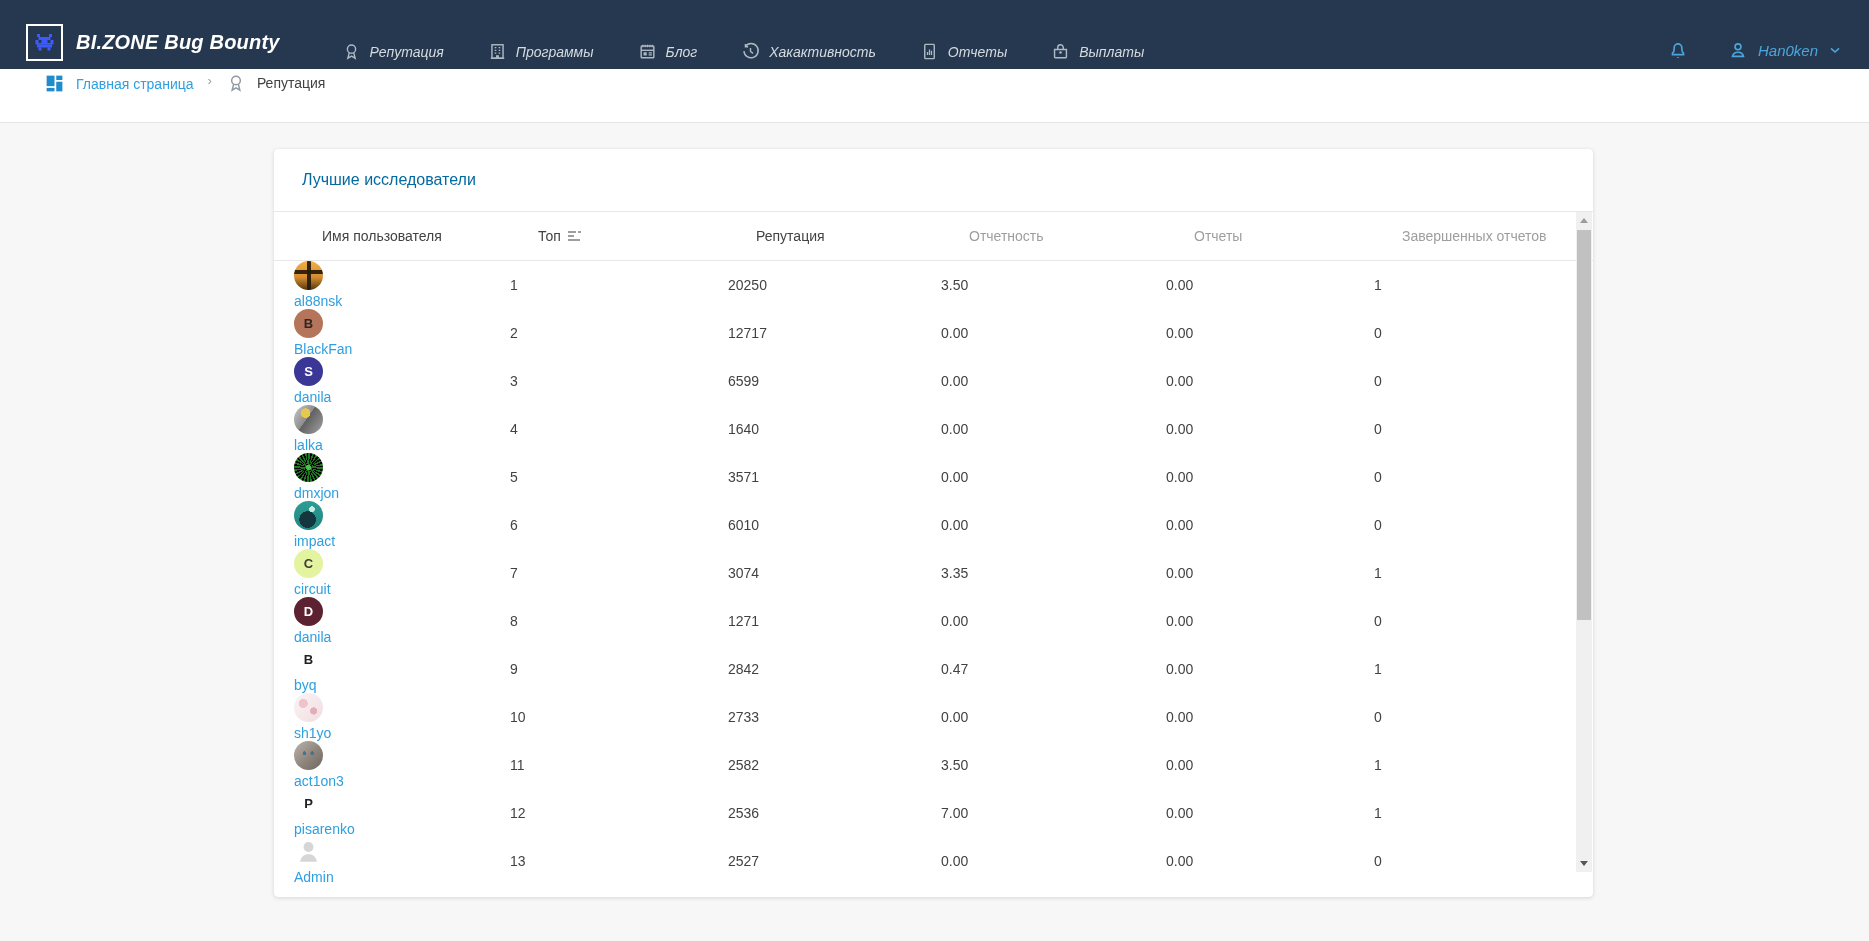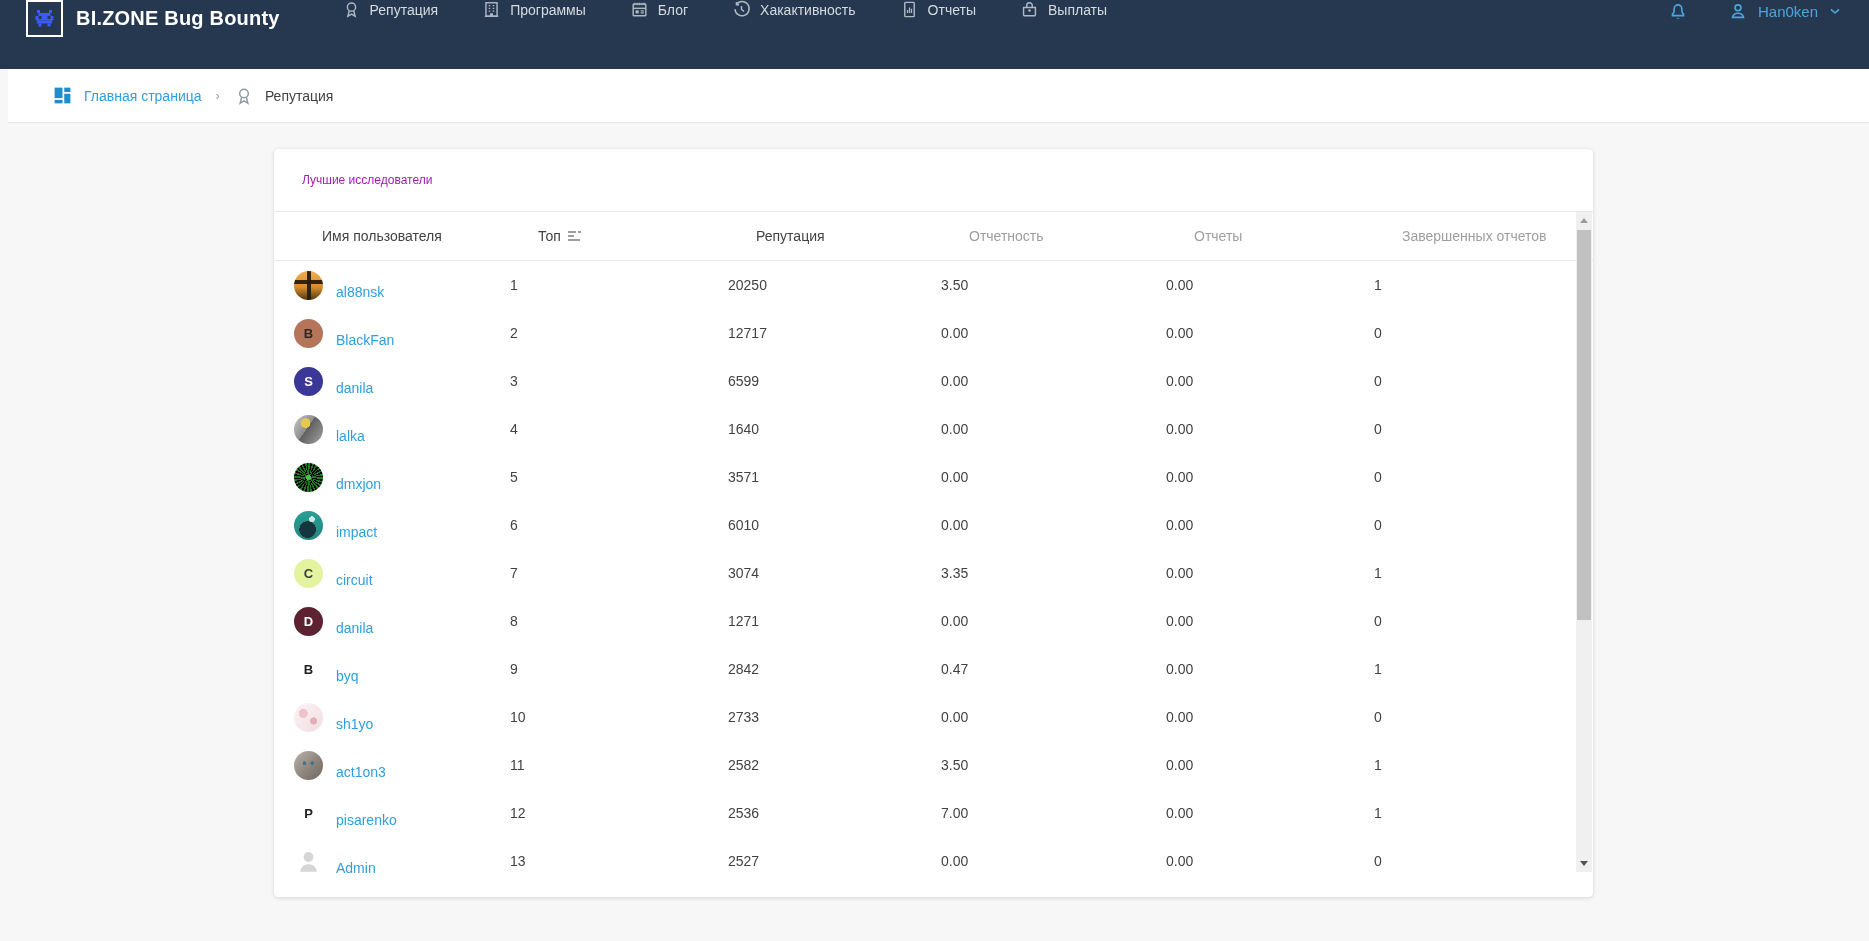--- a/index.html
+++ b/index.html
@@ -6,21 +6,21 @@
   html,body { width:1869px; height:941px; overflow:hidden; }
   body {
     font-family:"Liberation Sans","DejaVu Sans",sans-serif;
     background:#f7f7f7; color:#424242;
     -webkit-font-smoothing:antialiased;
   }
 
   
   .topbar {
     height:69px; background:var(--topbar-bg,#26384f);
-    display:flex; align-items:flex-start; padding:0 26px;
+    display:flex; align-items:flex-end; padding:8px 26px;font-style:italic;
   }
   .logo { display:flex; align-items:center; gap:13px; cursor:pointer; }
   .logo-box {
     width:37px; height:37px; border:2px solid #ffffff;
     display:flex; align-items:center; justify-content:center;
     position:relative; background:transparent;
   }
   .logo-box svg { display:block; }
   .logo-text { color:#ffffff; font-size:20px; font-weight:700; letter-spacing:.2px; white-space:nowrap; }
 
@@ -32,57 +32,57 @@
   .nav-item svg { color:#aeb9c4; }
 
   .topbar-right { margin-left:auto; display:flex; align-items:center; gap:38px; }
   .bell-btn { cursor:pointer; display:flex; color:var(--accent,#4aa6dc); }
   .user-menu { display:flex; align-items:center; gap:9px; cursor:pointer; color:var(--accent,#4aa6dc); }
   .user-name { font-size:15px; }
 
   
   .breadcrumb-bar {
     height:54px; background:#ffffff; border-bottom:1px solid #e4e4e4;
-    display:flex; align-items:center; padding:12px 44px;margin-left:8px;
+    display:flex; align-items:flex-start; padding:4px 44px;
   }
   .crumb { display:flex; align-items:center; gap:11px; }
   .crumb-link { color:var(--link-blue,#2e9fe0); font-size:14px; text-decoration:none; cursor:pointer; }
   .crumb-sep { color:#9e9e9e; font-size:13px; margin:0 14px; }
   .crumb-current { color:#424242; font-size:14px; display:flex; align-items:center; gap:11px; }
   .crumb-current svg { color:#8f9aa3; }
 
   
   .card {
     position:absolute; left:274px; top:149px;
     width:1319px; height:748px;
     background:#ffffff; border-radius:4px;
     box-shadow:0 1px 4px rgba(0,0,0,.13), 0 0 1px rgba(0,0,0,.1);
   }
   .card-title-row {
     height:63px; display:flex; align-items:center;
     padding:0 28px; border-bottom:1px solid #e8e8e8;
   }
-  .card-title { font-size:12px; color:#a21caf; font-weight:500; }
+  .card-title { font-size:16px; color:#0369a1; font-weight:500; }
 
   .table-area { position:relative; height:684px; }
 
   .grid-row {
     display:grid;
     grid-template-columns:216px 218px 213px 225px 208px 1fr;
     align-items:center; padding-left:20px; padding-right:46px;
   }
   .thead { height:49px; border-bottom:1px solid #e8e8e8; }
   .th { font-size:14px; color:#424242; display:flex; align-items:center; gap:7px;margin-left:28px; }
   .th.muted { color:#9e9e9e; }
   .sort-icon { display:inline-flex; cursor:pointer; }
 
   .tbody { }
   .trow { height:48px; }
   .cell { font-size:14px; color:#424242; }
-  .user-cell { display:flex; align-items:flex-end; gap:13px; }
+  .user-cell { display:flex; align-items:flex-start; gap:3px;flex-direction:column; }
   .avatar {
     width:29px; height:29px; border-radius:50%; flex:0 0 29px;
     display:flex; align-items:center; justify-content:center;
     font-size:13px; font-weight:700; overflow:hidden;
     background:transparent;
   }
   .avatar.av-plain { border-radius:0; font-weight:700; }
   .av-letter { line-height:1; }
   .av-person { display:none; }
   .user-link { color:var(--link-blue,#2e9fe0); font-size:14px; text-decoration:none; cursor:pointer; }

